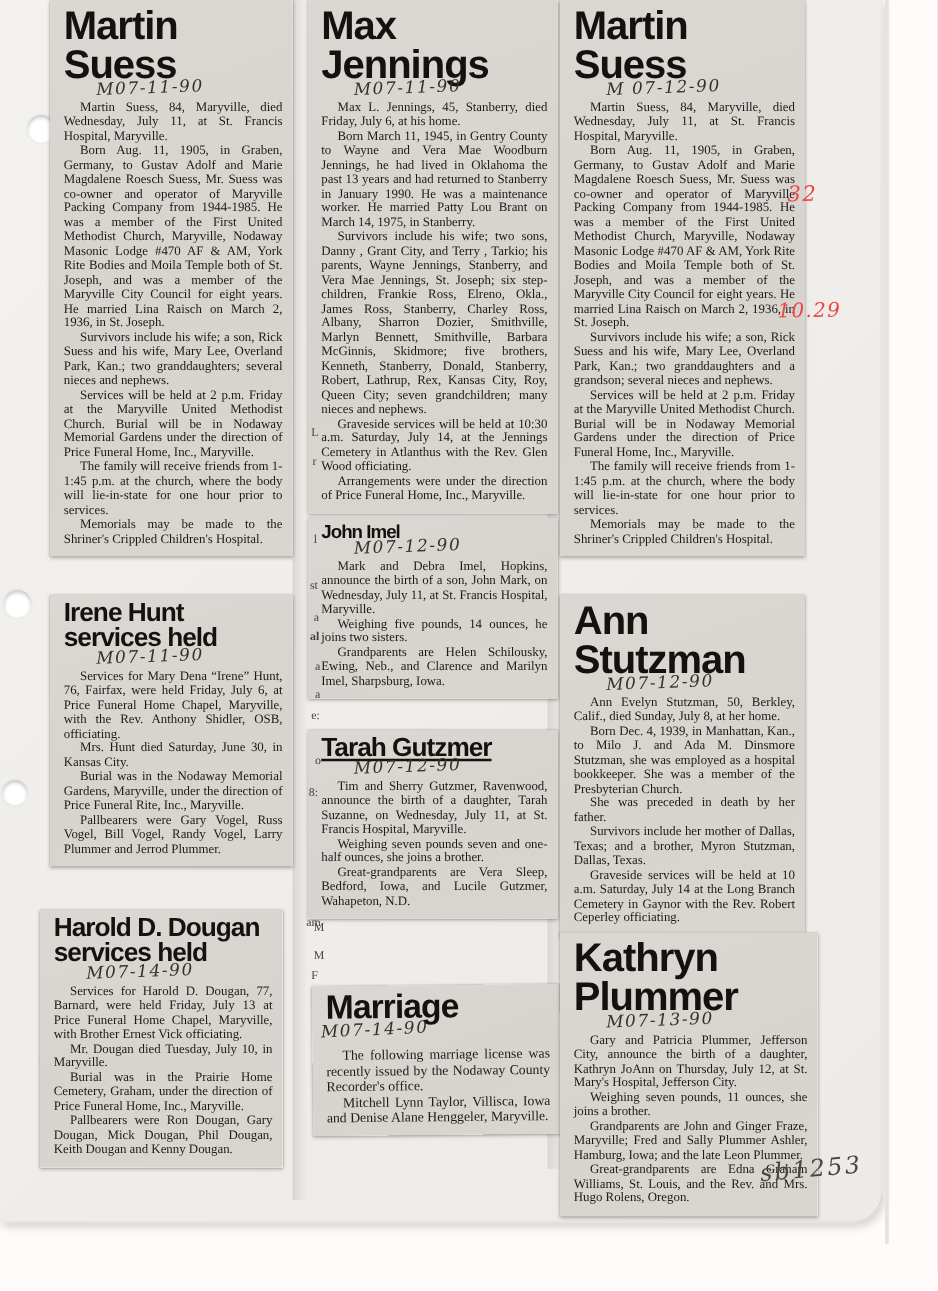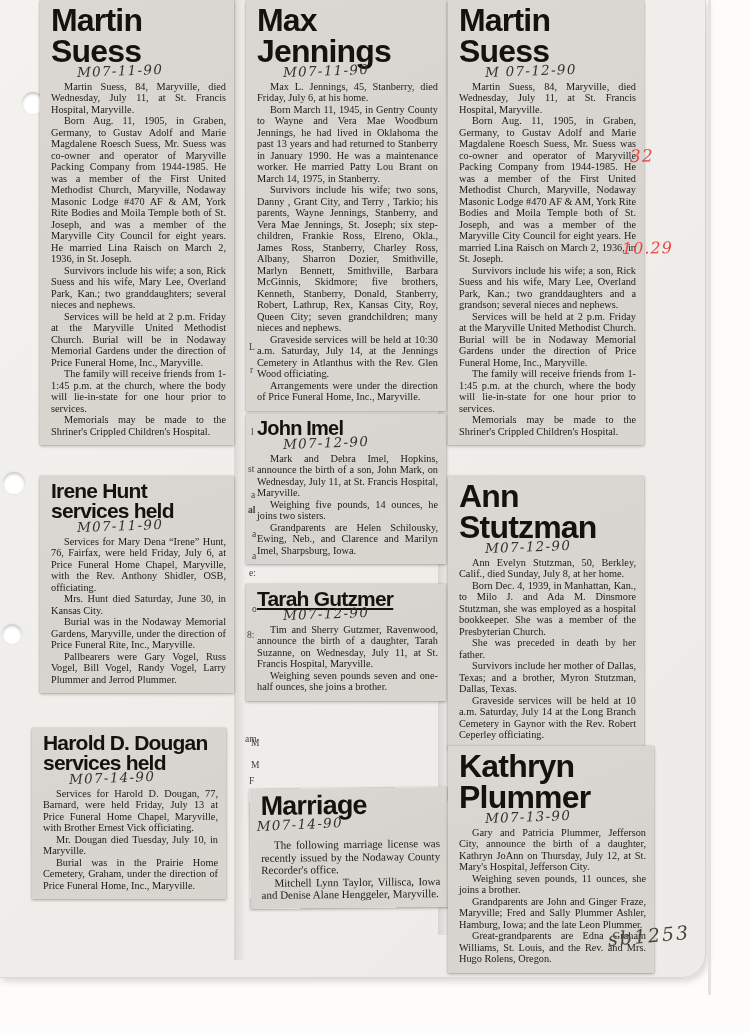--- a/index.html
+++ b/index.html
@@ -36,21 +36,21 @@
     box-shadow:0 1px 3px rgba(0,0,0,0.30), 0 0 1px rgba(0,0,0,0.22);
     font-size:10.3px; line-height:11.5px; text-align:justify;
     z-index:2;
   }
   .clip h2 {
     font-family:"Liberation Sans", sans-serif; font-weight:700;
     font-size:32px; line-height:0.96; letter-spacing:-0.8px;
     margin:2px 0 0 0; color:#14120f; white-space:pre-line; text-align:left;
   }
   .clip h2.h-two { font-size:21px; }
-  .clip h2.h-sm  { font-size:20px; }
+  .clip h2.h-sm  { font-size:15px; }
   .clip h2.h-md  { font-size:21px;text-decoration:underline; }
   .clip h2.h-lg  { font-size:27px; }
   .clip p { margin:0; text-indent:13px; }
   .hw {
     font-family:"DejaVu Serif", serif; font-style:italic;
     letter-spacing:1.3px; color:#343129;
     transform:rotate(-2deg); transform-origin:left center;
   }
   .date { font-size:13.5px; margin:1px 0 2px 26px; width:max-content; }
   .date-inline { display:inline-block; font-size:13.5px; margin-left:-4px; vertical-align:6px; }
@@ -98,20 +98,21 @@
   <p>Pallbearers were Gary Vogel, Russ Vogel, Bill Vogel, Randy Vogel, Larry Plummer and Jerrod Plummer.</p>
 </article>
 
 <article class="clip" style="left:32px; top:728px; width:194px;">
   <h2 class="h-two">Harold D. Dougan
 services held</h2>
   <div class="hw date">M07-14-90</div>
   <p>Services for Harold D. Dougan, 77, Barnard, were held Friday, July 13 at Price Funeral Home Chapel, Maryville, with Brother Ernest Vick officiating.</p>
   <p>Mr. Dougan died Tuesday, July 10, in Maryville.</p>
   <p>Burial was in the Prairie Home Cemetery, Graham, under the direction of Price Funeral Home, Inc., Maryville.</p>
+  <p>Pallbearers were Ron Dougan, Gary Dougan, Mick Dougan, Phil Dougan, Keith Dougan and Kenny Dougan.</p>
 </article>
 
 <article class="clip" style="left:246px; top:0; width:200px;">
   <h2>Max Jennings</h2>
   <div class="hw date">M07-11-90</div>
   <p>Max L. Jennings, 45, Stanberry, died Friday, July 6, at his home.</p>
   <p>Born March 11, 1945, in Gentry County to Wayne and Vera Mae Woodburn Jennings, he had lived in Oklahoma the past 13 years and had returned to Stanberry in January 1990. He was a maintenance worker. He married Patty Lou Brant on March 14, 1975, in Stanberry.</p>
   <p>Survivors include his wife; two sons, Danny , Grant City, and Terry , Tarkio; his parents, Wayne Jennings, Stanberry, and Vera Mae Jennings, St. Joseph; six step-children, Frankie Ross, Elreno, Okla., James Ross, Stanberry, Charley Ross, Albany, Sharron Dozier, Smithville, Marlyn Bennett, Smithville, Barbara McGinnis, Skidmore; five brothers, Kenneth, Stanberry, Donald, Stanberry, Robert, Lathrup, Rex, Kansas City, Roy, Queen City; seven grandchildren; many nieces and nephews.</p>
   <p>Graveside services will be held at 10:30 a.m. Saturday, July 14, at the Jennings Cemetery in Atlanthus with the Rev. Glen Wood officiating.</p>
   <p>Arrangements were under the direction of Price Funeral Home, Inc., Maryville.</p>
@@ -123,20 +124,21 @@
   <p>Mark and Debra Imel, Hopkins, announce the birth of a son, John Mark, on Wednesday, July 11, at St. Francis Hospital, Maryville.</p>
   <p>Weighing five pounds, 14 ounces, he joins two sisters.</p>
   <p>Grandparents are Helen Schilousky, Ewing, Neb., and Clarence and Marilyn Imel, Sharpsburg, Iowa.</p>
 </article>
 
 <article class="clip" style="left:246px; top:584px; width:200px;">
   <h2 class="h-md">Tarah Gutzmer</h2>
   <div class="hw date">M07-12-90</div>
   <p>Tim and Sherry Gutzmer, Ravenwood, announce the birth of a daughter, Tarah Suzanne, on Wednesday, July 11, at St. Francis Hospital, Maryville.</p>
   <p>Weighing seven pounds seven and one-half ounces, she joins a brother.</p>
+  <p>Great-grandparents are Vera Sleep, Bedford, Iowa, and Lucile Gutzmer, Wahapeton, N.D.</p>
 </article>
 
 <article class="clip" style="left:250px; top:788px; width:198px; transform:rotate(-0.6deg); font-size:11px; line-height:12.4px;">
   <h2 class="h-lg" style="display:inline-block;">Marriage</h2><span class="hw date-inline">M07-14-90</span>
   <p>The following marriage license was recently issued by the Nodaway County Recorder's office.</p>
   <p>Mitchell Lynn Taylor, Villisca, Iowa and Denise Alane Henggeler, Maryville.</p>
 </article>
 
 <article class="clip" style="left:448px; top:0; width:196px;">
   <h2>Martin Suess</h2>

